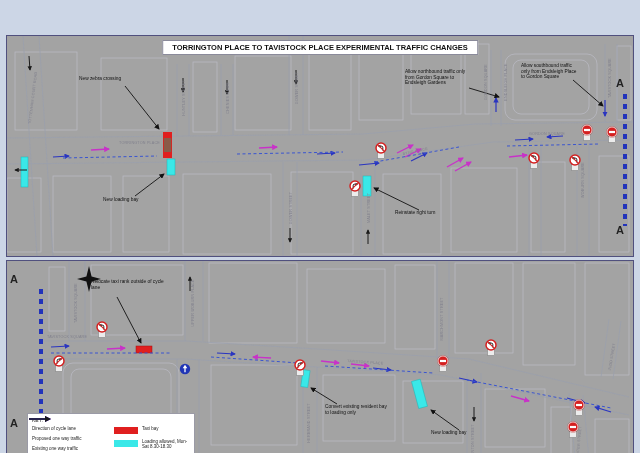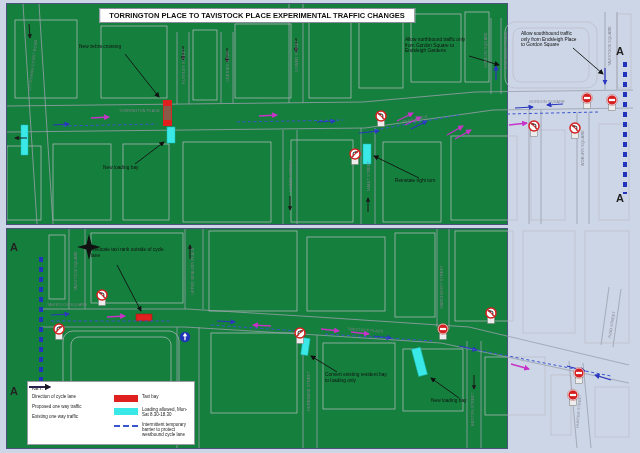--- a/index.html
+++ b/index.html
@@ -1,19 +1,19 @@
 <!DOCTYPE html>
 <html><head>
 <meta charset="utf-8">
 <style>
   html,body{margin:0;padding:0;}
   body{width:640px;height:453px;background:#ccd6e6;position:relative;overflow:hidden;
        font-family:"Liberation Sans", sans-serif;}
-  .panel{position:absolute;left:6px;width:502px;background:#15803d;
-         border:1px solid #50507e;box-sizing:border-box;}
+  .panel{position:absolute;left:6px;width:628px;background:#a3a3a3;
+         border:1px solid #50507e;box-sizing:border-box;margin-top:32px;}
   #panel-top{top:3px;height:222px;}
   #panel-bottom{top:228px;height:221px;}
   .panel svg{position:absolute;left:0;top:0;}
   .title-box{position:absolute;left:50%;transform:translateX(-50%);top:4px;
     background:#fff;border:1px solid #8a8a9a;padding:2px 9px;font-size:7.5px;
     font-weight:bold;color:#111;white-space:nowrap;z-index:5;}
   .ann{position:absolute;font-size:4.8px;line-height:1.18;color:#111;z-index:4;}
   .nowrap{white-space:nowrap;}
   .match-a{position:absolute;font-size:11px;font-weight:bold;color:#222;z-index:4;}
   .key-box{position:absolute;left:20px;top:152px;width:168px;height:64px;

